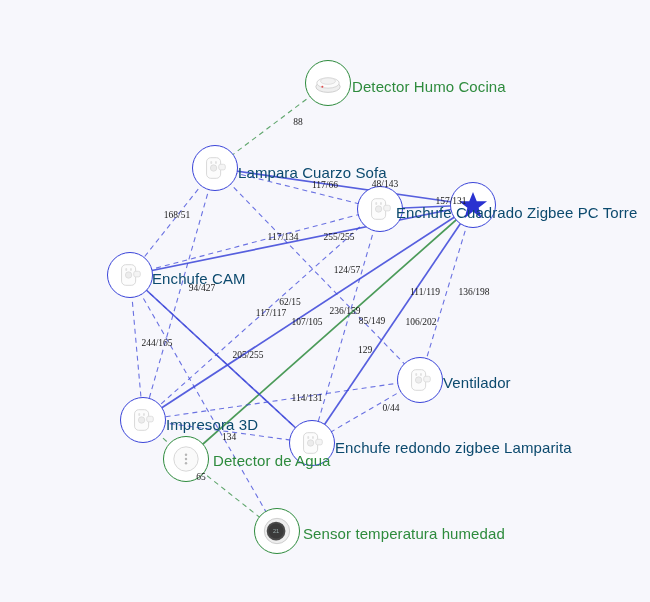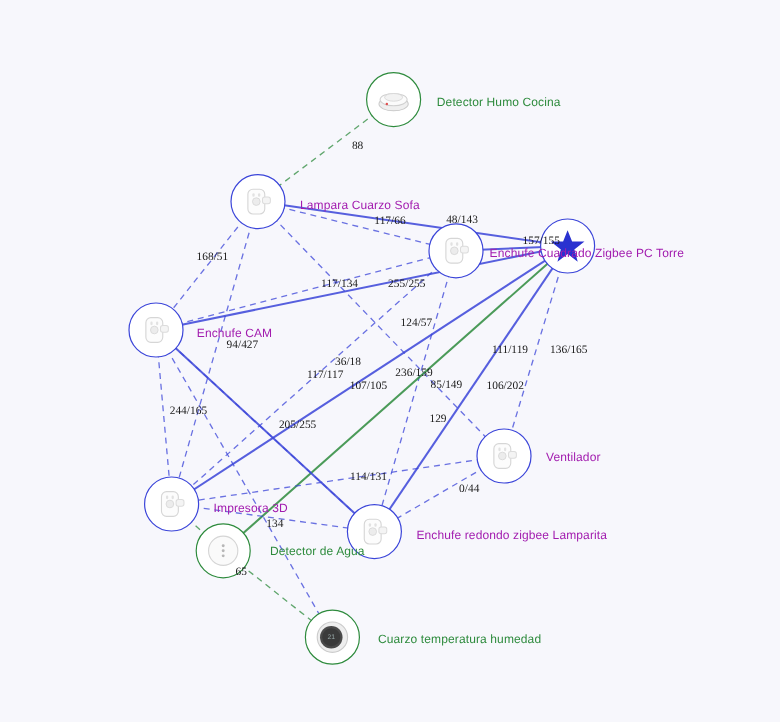--- a/index.html
+++ b/index.html
@@ -34,26 +34,25 @@
     justify-content: center;
     z-index: 5;
   }
   .node.router  { border: 1.6px solid #3b45d9; }
   .node.end     { border: 1.6px solid #2e8b3d; }
   .node.coord   { border: 1.6px solid #3b45d9; background: #ffffff; }
   .node-label {
     position: absolute;
     transform: translateY(-50%);
     white-space: nowrap;
-    font-size: 10px;
+    font-size: 15px;
     z-index: 6;
     letter-spacing: 0.1px;
-    margin-left: 12px;
-  }
-  .node-label.router { color: #a21caf; text-align: center; }
+  }
+  .node-label.router { color: #0c4a6e; text-align: center; }
   .node-label.end    { color: #2e8b3d; }
   .edge-label {
     position: absolute;
     transform: translate(-50%, -50%);
     font-size: 9.5px;
     color: #1a1a1a;
     white-space: nowrap;
     z-index: 7;
     font-family: Liberation Serif, serif;
     margin-left: 27px;
@@ -175,36 +174,36 @@
     </div>
     <div class="node-label router" style="left: 335px; top: 447px;">Enchufe redondo zigbee Lamparita</div>
     <div class="node end" style="left: 277px; top: 531px;">
       <svg class="glyph" viewBox="0 0 32 32">
         <circle cx="16" cy="16" r="13.5" fill="#eeeeee" stroke="#cccccc" stroke-width="1"></circle>
         <circle cx="15" cy="16" r="10" fill="#4a4a4a"></circle>
         <circle cx="15" cy="16" r="8" fill="#3a3a3a"></circle>
         <text x="15" y="18" font-size="6" fill="#9aa" text-anchor="middle" font-family="Liberation Sans, sans-serif">21</text>
       </svg>
     </div>
-    <div class="node-label end" style="left: 303px; top: 533px;">Cuarzo temperatura humedad</div>
+    <div class="node-label end" style="left: 303px; top: 533px;">Sensor temperatura humedad</div>
   </div>
 <div id="edge-label-layer">
     <div class="edge-label" style="left: 271px; top: 122px;">88</div>
     <div class="edge-label" style="left: 298px; top: 185px;">117/66</div>
     <div class="edge-label" style="left: 358px; top: 184px;">48/143</div>
-    <div class="edge-label" style="left: 424px; top: 201px;">157/155</div>
+    <div class="edge-label" style="left: 424px; top: 201px;">157/131</div>
     <div class="edge-label" style="left: 150px; top: 215px;">168/51</div>
     <div class="edge-label" style="left: 256px; top: 237px;">117/134</div>
     <div class="edge-label" style="left: 312px; top: 237px;">255/255</div>
     <div class="edge-label" style="left: 320px; top: 270px;">124/57</div>
     <div class="edge-label" style="left: 175px; top: 288px;">94/427</div>
-    <div class="edge-label" style="left: 263px; top: 302px;">36/18</div>
+    <div class="edge-label" style="left: 263px; top: 302px;">62/15</div>
     <div class="edge-label" style="left: 244px; top: 313px;">117/117</div>
     <div class="edge-label" style="left: 398px; top: 292px;">111/119</div>
-    <div class="edge-label" style="left: 447px; top: 292px;">136/165</div>
+    <div class="edge-label" style="left: 447px; top: 292px;">136/198</div>
     <div class="edge-label" style="left: 318px; top: 311px;">236/159</div>
     <div class="edge-label" style="left: 130px; top: 343px;">244/165</div>
     <div class="edge-label" style="left: 280px; top: 322px;">107/105</div>
     <div class="edge-label" style="left: 345px; top: 321px;">85/149</div>
     <div class="edge-label" style="left: 338px; top: 350px;">129</div>
     <div class="edge-label" style="left: 394px; top: 322px;">106/202</div>
     <div class="edge-label" style="left: 221px; top: 355px;">205/255</div>
     <div class="edge-label" style="left: 280px; top: 398px;">114/131</div>
     <div class="edge-label" style="left: 364px; top: 408px;">0/44</div>
     <div class="edge-label" style="left: 202px; top: 437px;">134</div>

